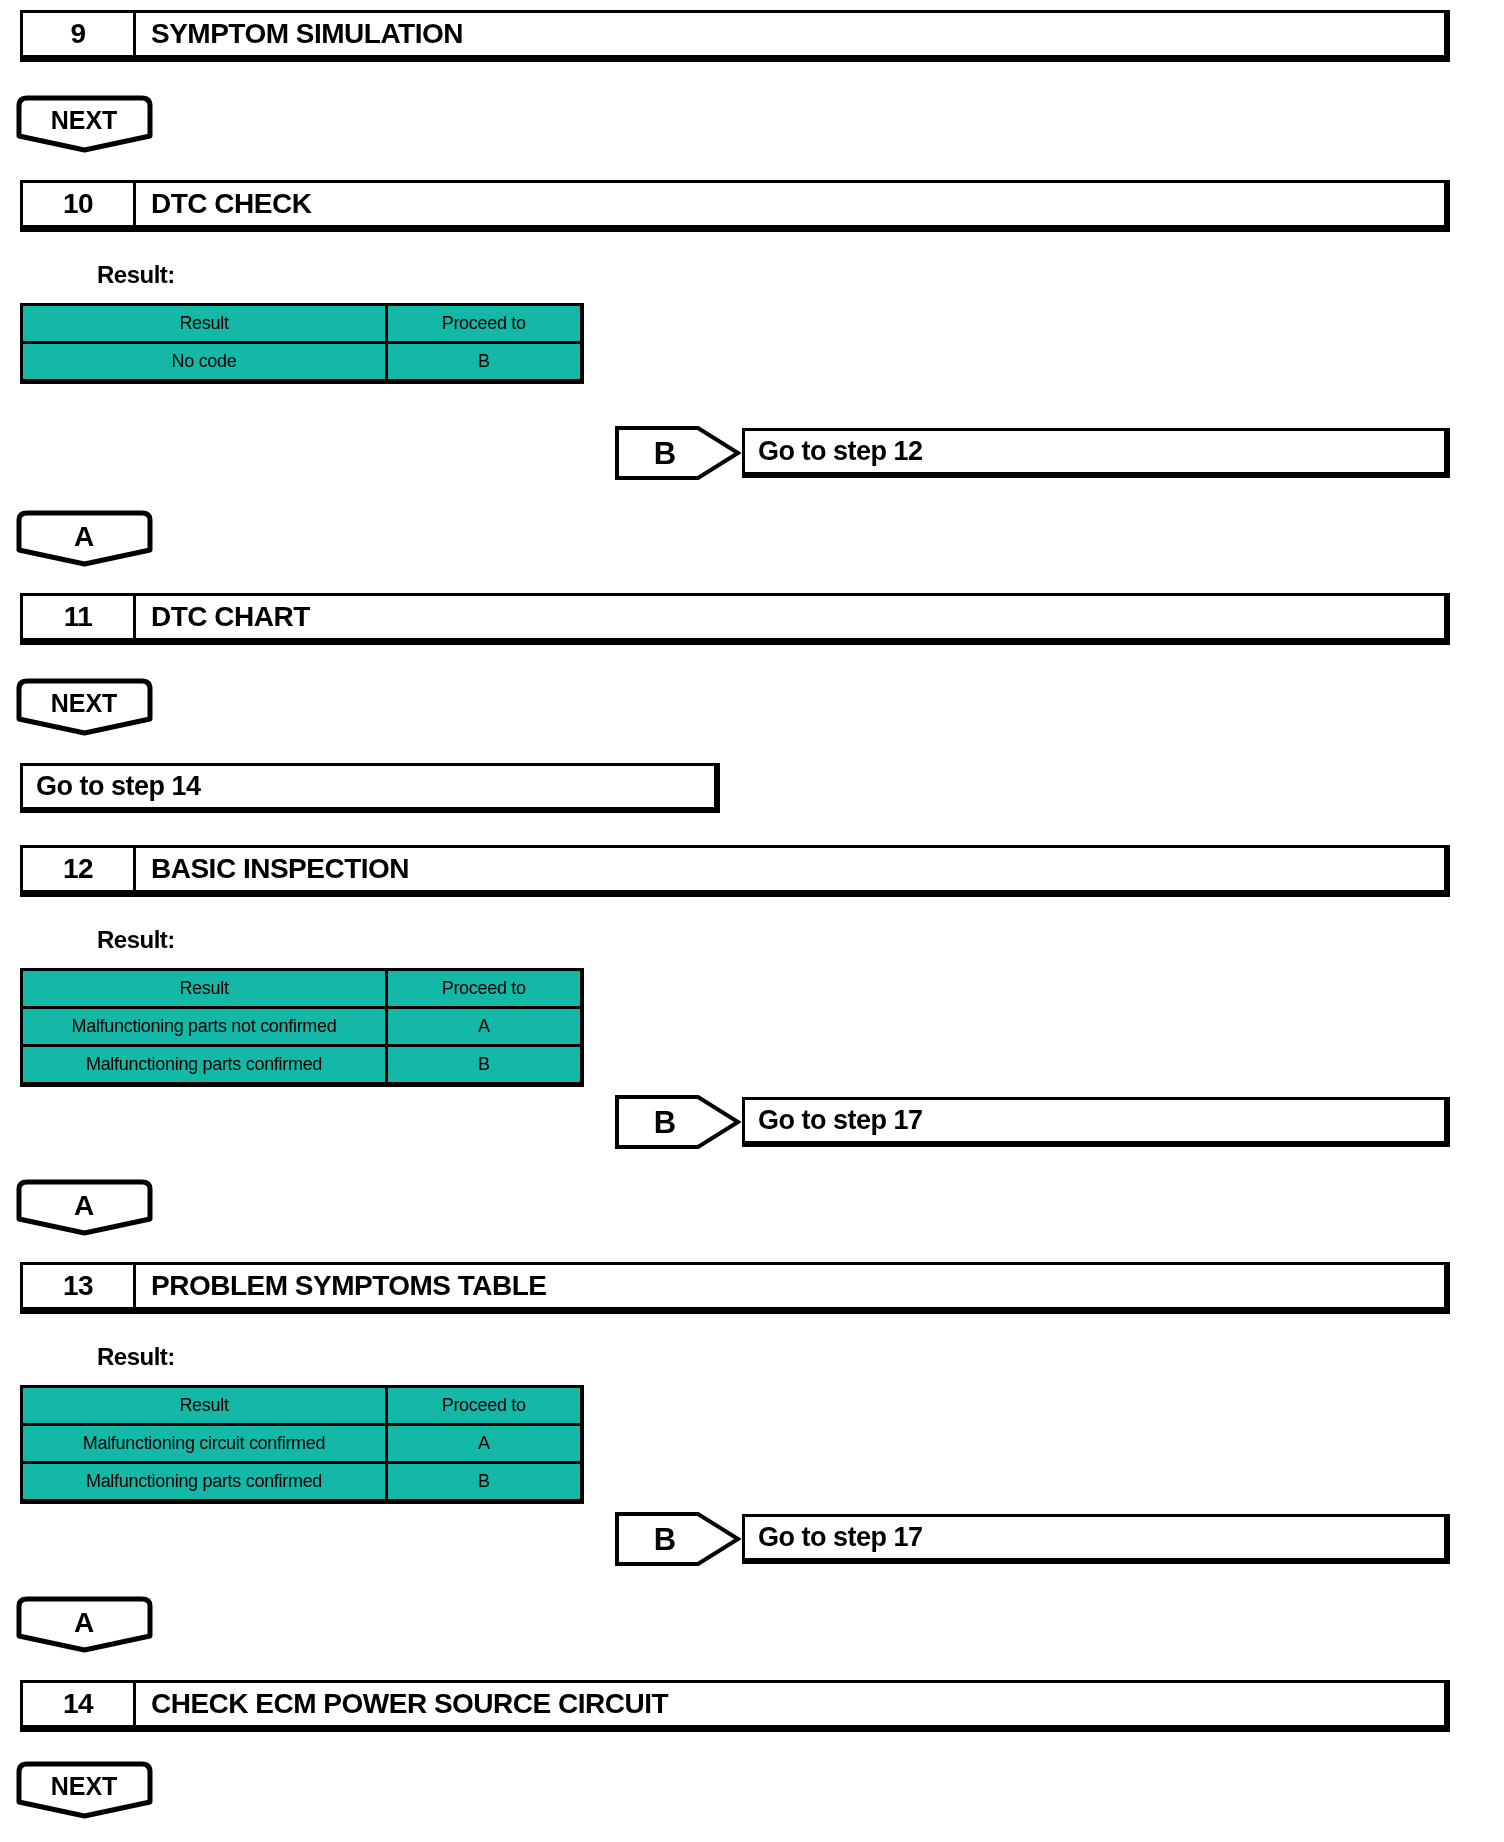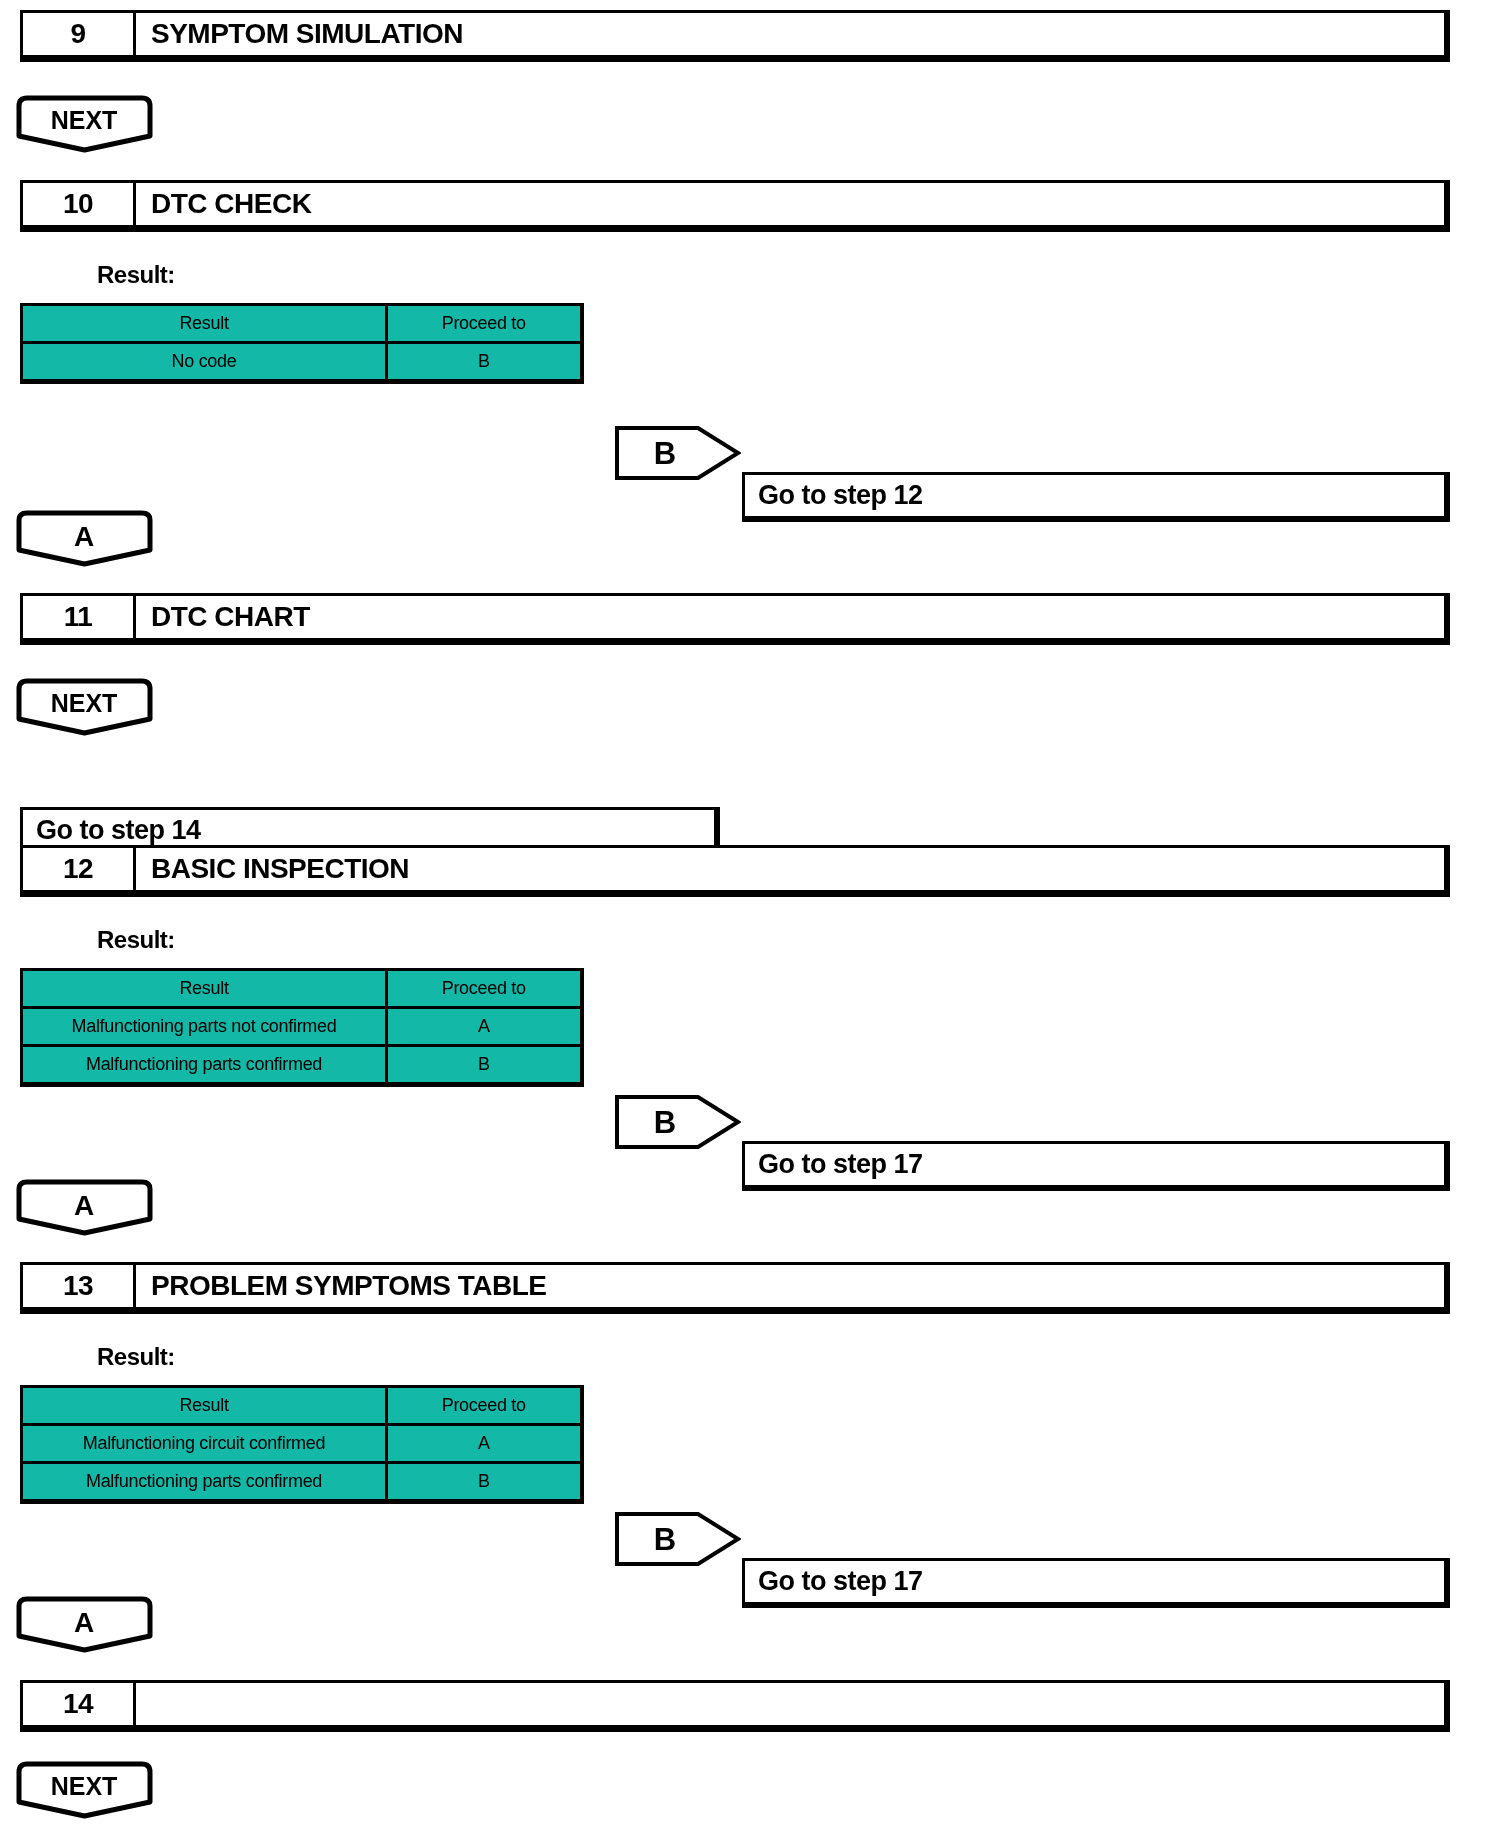--- a/index.html
+++ b/index.html
@@ -40,21 +40,21 @@
     font-size:18px;font-weight:normal;padding:0 4px;letter-spacing:-0.3px;
   }
   .col-result{width:365px;}
   .col-proceed{width:195px;}
   .b-pentagon{flex:0 0 auto;}
   .b-pentagon text{font-family:"Liberation Sans",sans-serif;font-weight:bold;}
   .action-box{
     position:absolute;box-sizing:border-box;height:50px;background:#fff;
     border:3px solid #000;border-bottom-width:6px;border-right-width:6px;
     display:flex;align-items:center;padding-left:13px;
-    font-weight:bold;font-size:27px;letter-spacing:-0.5px;white-space:nowrap;margin-top:44px;
+    font-weight:bold;font-size:27px;letter-spacing:-0.5px;white-space:nowrap;
   }
   .action-box.attached{left:742px;width:708px;}
   .action-box.standalone{left:20px;width:700px;}
 </style>
 </head>
 <body>
 
 <div class="step-header" style="top:10px">
   <div class="step-num">9</div>
   <div class="step-title">SYMPTOM SIMULATION</div>
@@ -191,18 +191,19 @@
 </svg>
 <div class="action-box attached" style="top:1514px">Go to step 17</div>
 
 <svg class="banner" style="top:1596px" viewBox="0 0 139 58">
   <path d="M3,10 Q3,3 11,3 L126,3 Q134,3 134,10 L134,40 L68.5,54 L3,40 Z" fill="#fff" stroke="#000" stroke-width="5" stroke-linejoin="round"></path>
   <text x="68" y="36" text-anchor="middle" font-size="28">A</text>
 </svg>
 
 <div class="step-header" style="top:1680px">
   <div class="step-num">14</div>
+  <div class="step-title">CHECK ECM POWER SOURCE CIRCUIT</div>
 </div>
 
 <svg class="banner" style="top:1761px" viewBox="0 0 139 58">
   <path d="M3,11 Q3,3 11,3 L126,3 Q134,3 134,11 L134,41 L68.5,55 L3,41 Z" fill="#fff" stroke="#000" stroke-width="5" stroke-linejoin="round"></path>
   <text x="68" y="34" text-anchor="middle" font-size="25">NEXT</text>
 </svg>
 
 </body></html>

